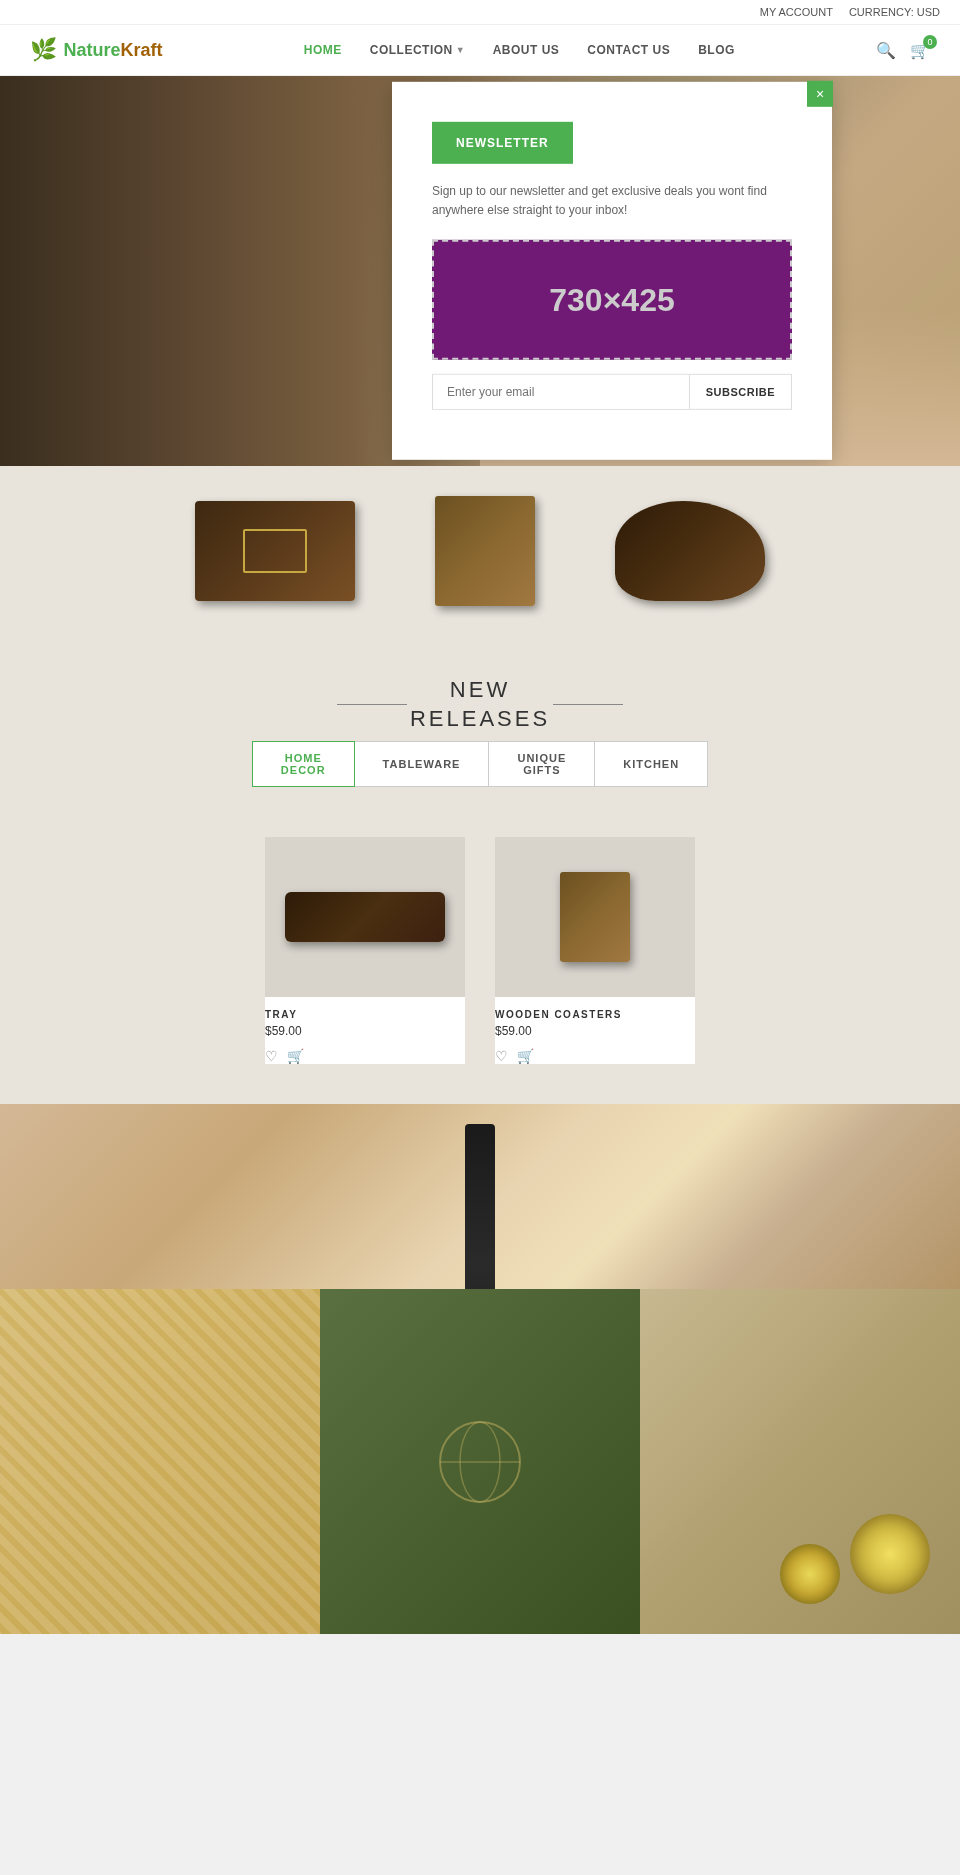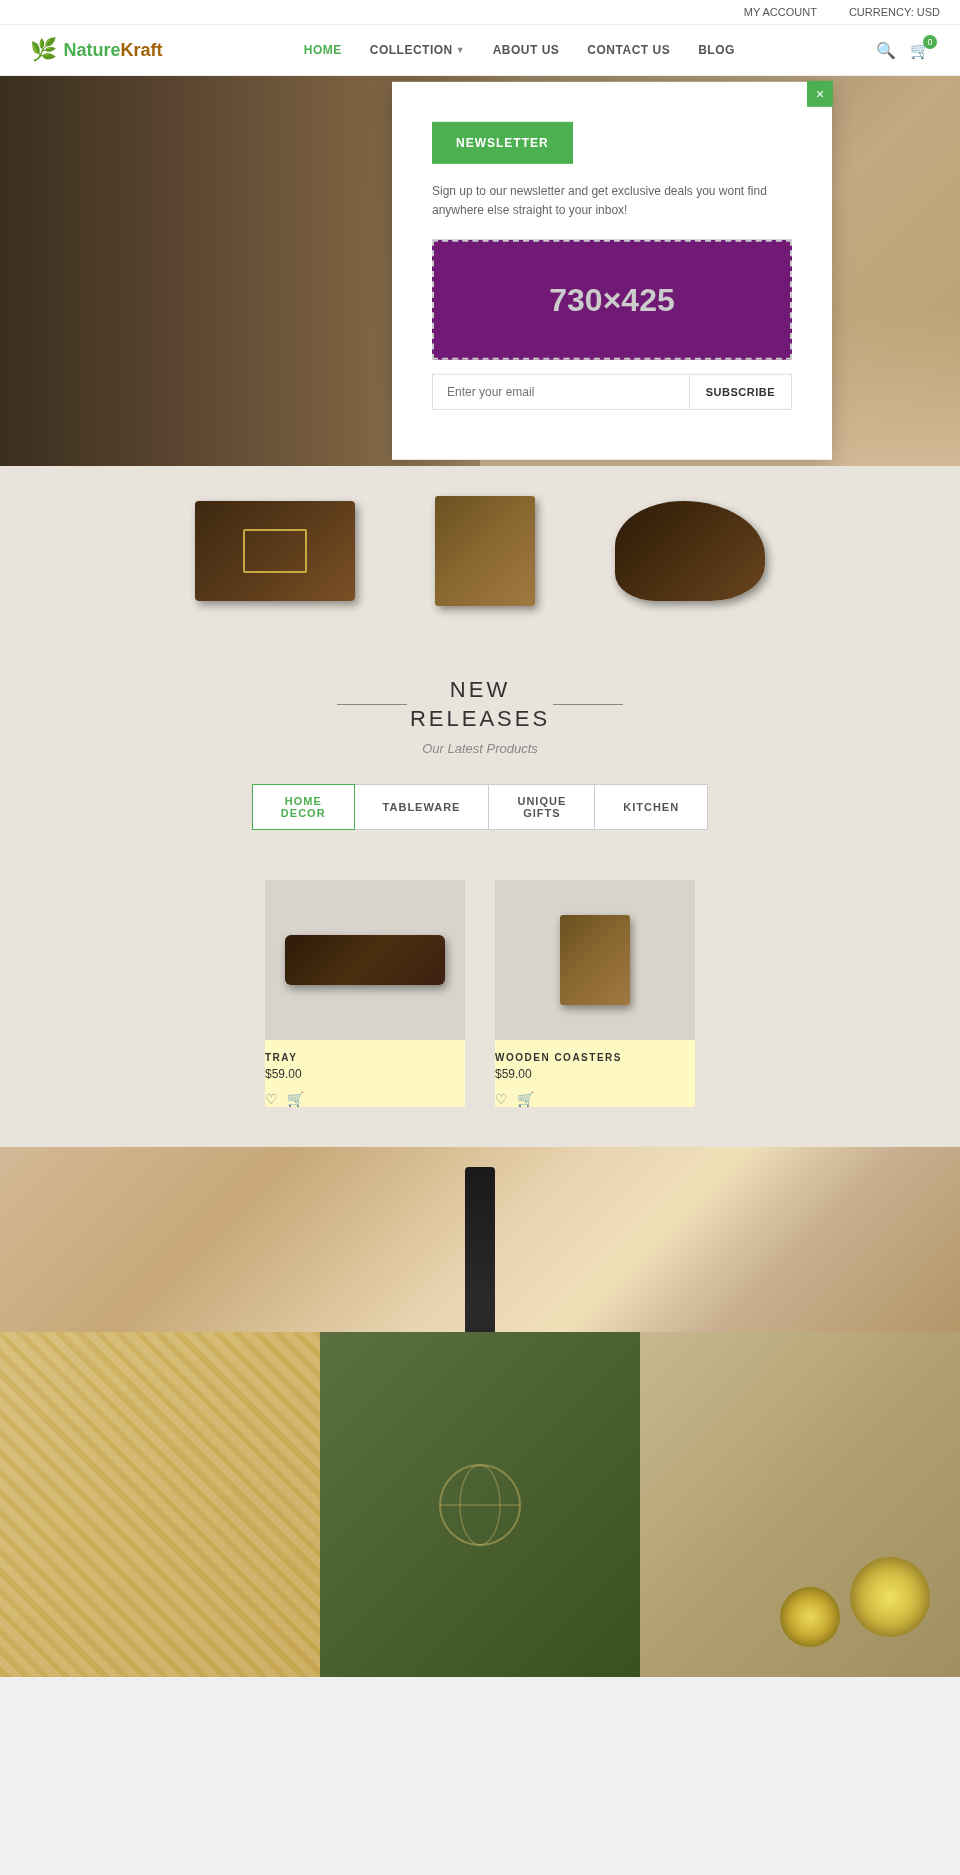--- a/index.html
+++ b/index.html
@@ -9,21 +9,21 @@
     .top-bar {
       background: #fff;
       display: flex;
       justify-content: flex-end;
       align-items: center;
       padding: 6px 20px;
       font-size: 11px;
       color: #555;
       border-bottom: 1px solid #eee;
     }
-    .top-bar span { margin-left: 32px; cursor: pointer; }
+    .top-bar span { margin-left: 16px; cursor: pointer; }
 
     
     .header {
       background: #fff;
       display: flex;
       align-items: center;
       justify-content: space-between;
       padding: 12px 30px;
       border-bottom: 1px solid #eee;
       position: relative;
@@ -283,21 +283,21 @@
     
     .products-grid {
       display: flex;
       justify-content: center;
       gap: 30px;
       padding: 0 60px 40px;
       background: #e8e4dc;
     }
     .product-card {
       width: 200px;
-      background: #fef9c3;
+      background: #ffffff;
     }
     .product-img-area {
       width: 200px;
       height: 160px;
       background: #d8d4cc;
       display: flex;
       align-items: center;
       justify-content: center;
       margin-bottom: 12px;
     }
@@ -497,21 +497,20 @@
 
 <div class="new-releases">
   <div class="section-title">
     <div class="line"></div>
     <h2>
       <span>NEW</span><br>
       <span>RELEASES</span>
     </h2>
     <div class="line"></div>
   </div>
-  <p class="section-subtitle">Our Latest Products</p>
 
   <div class="category-tabs">
     <button class="cat-tab active">HOME<br>DECOR</button>
     <button class="cat-tab">TABLEWARE</button>
     <button class="cat-tab">UNIQUE<br>GIFTS</button>
     <button class="cat-tab">KITCHEN</button>
   </div>
 </div>
 
 <div class="products-grid">

